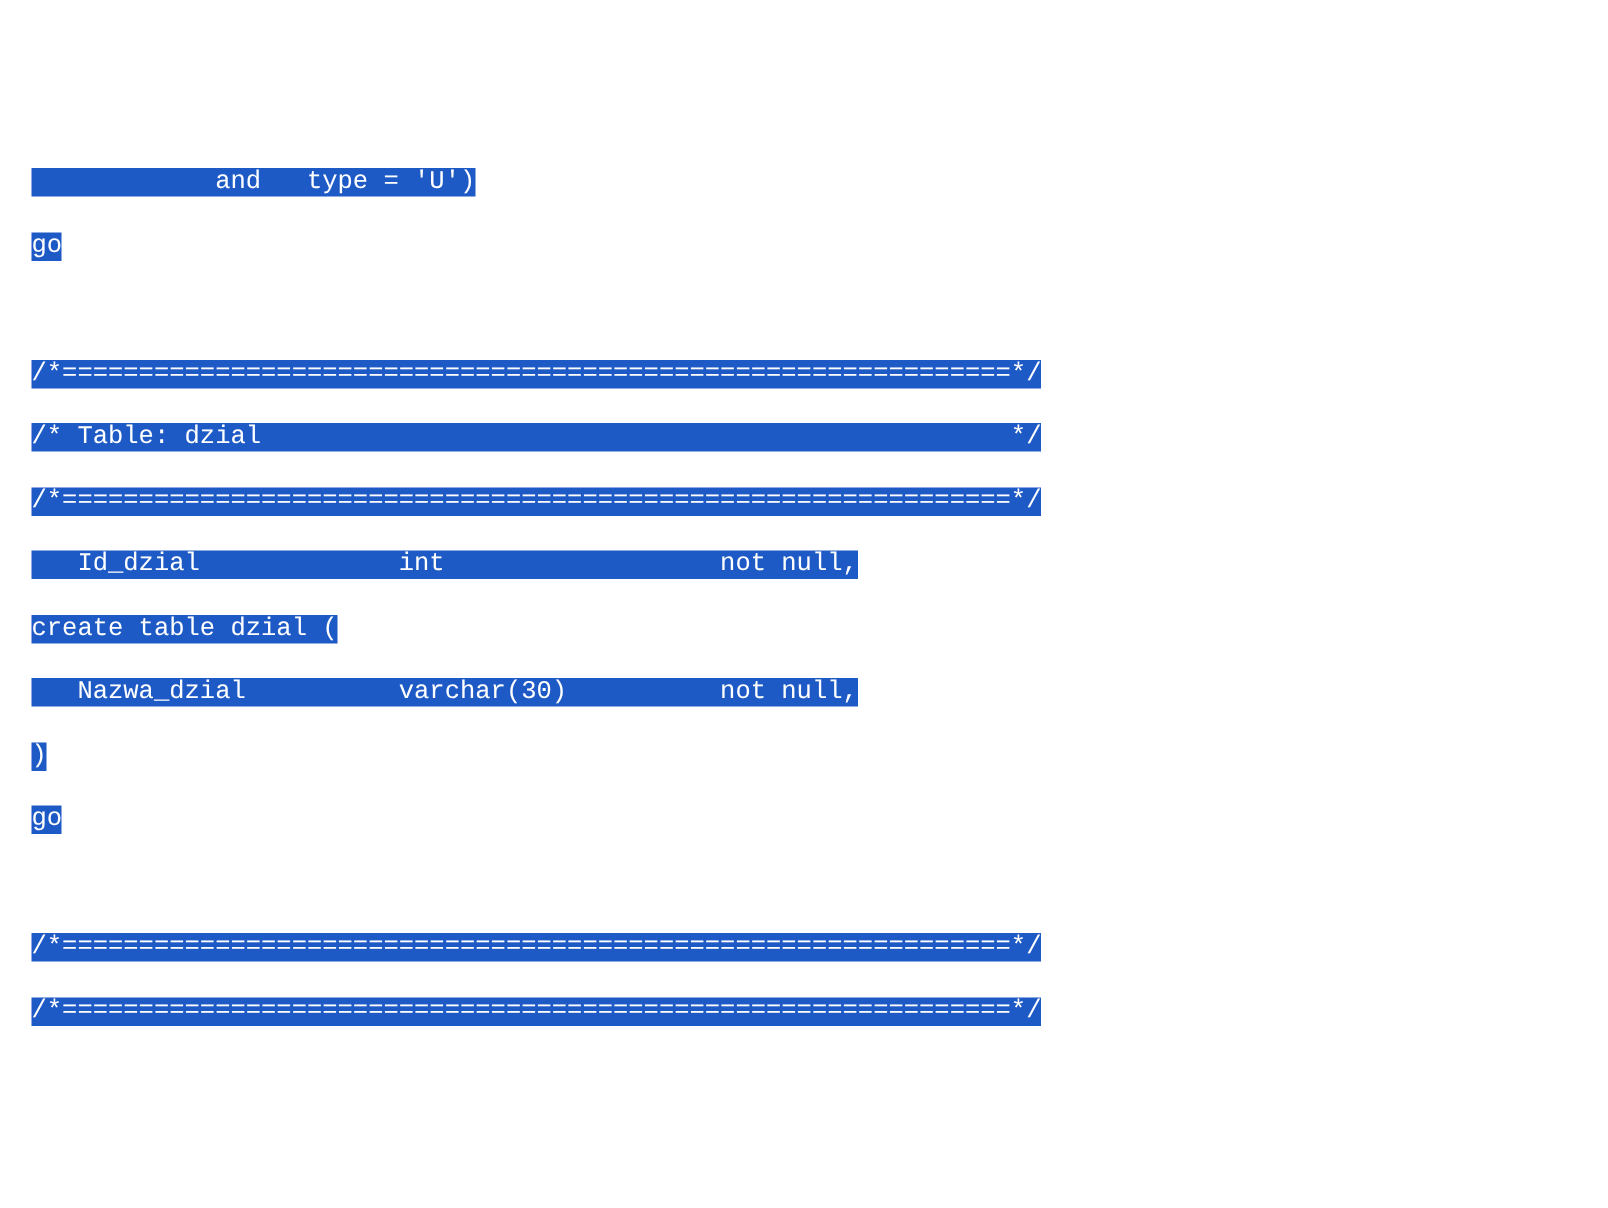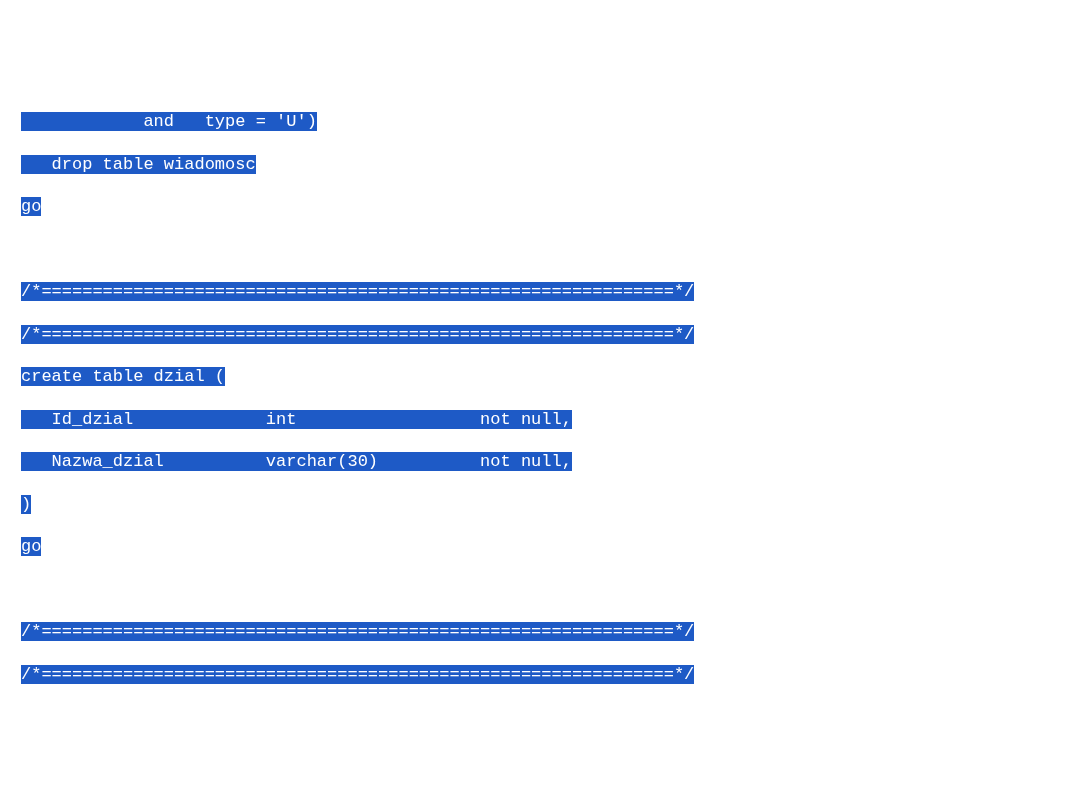--- a/index.html
+++ b/index.html
@@ -28,27 +28,27 @@
       padding-left: 16px;
     }
   </style>
 </head>
 <body>
 
 
 
 <div class="code-container">
 <span class="line"><span class="hl">            and   type = 'U')</span></span>
-<span class="line"><span class="hl">   drop table wiadomosc</span></span>
 <span class="line"><span class="hl">go</span></span>
 <span class="line"> </span>
 <span class="line"><span class="hl">/*==============================================================*/</span></span>
+<span class="line"><span class="hl">/* Table: dzial                                                 */</span></span>
 <span class="line"><span class="hl">/*==============================================================*/</span></span>
+<span class="line"><span class="hl">   Id_dzial             int                  not null,</span></span>
 <span class="line"><span class="hl">create table dzial (</span></span>
-<span class="line"><span class="hl">   Id_dzial             int                  not null,</span></span>
 <span class="line"><span class="hl">   Nazwa_dzial          varchar(30)          not null,</span></span>
 <span class="line"><span class="hl">)</span></span>
 <span class="line"><span class="hl">go</span></span>
 <span class="line"> </span>
 <span class="line"><span class="hl">/*==============================================================*/</span></span>
 <span class="line"><span class="hl">/*==============================================================*/</span></span>
 
 
 
 

